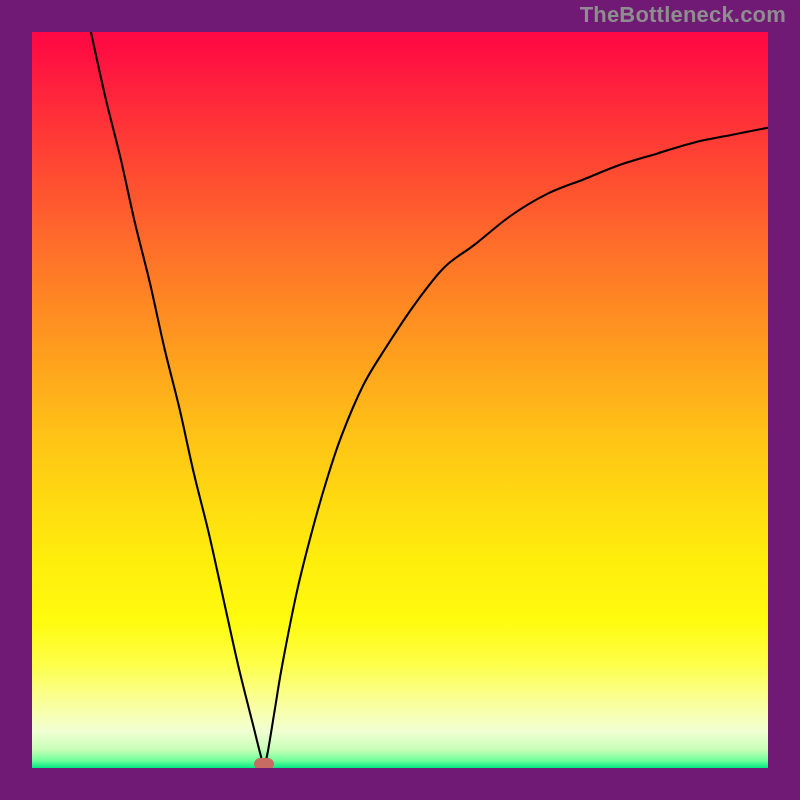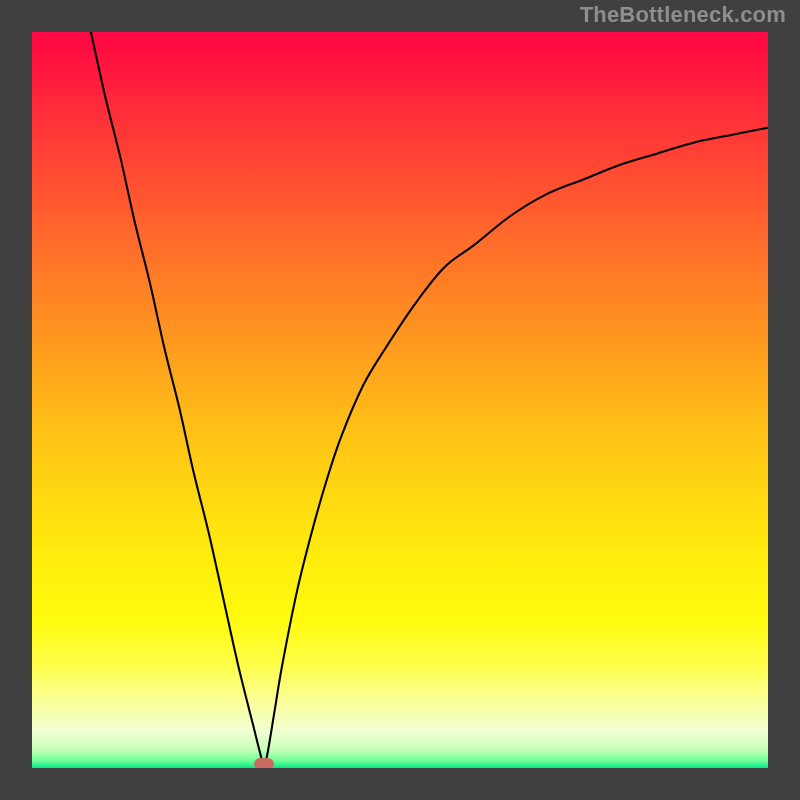--- a/index.html
+++ b/index.html
@@ -7,21 +7,21 @@
     padding: 0;
     width: 800px;
     height: 800px;
     background: #000;
     overflow: hidden;
   }
   .frame {
     position: relative;
     width: 800px;
     height: 800px;
-    background: #404040;
+    background: #701a75;
   }
   .watermark {
     position: absolute;
     top: 2px;
     right: 14px;
     font-family: Arial, Helvetica, sans-serif;
     font-size: 22px;
     font-weight: 600;
     color: #8e8e8e;
     letter-spacing: 0.2px;

